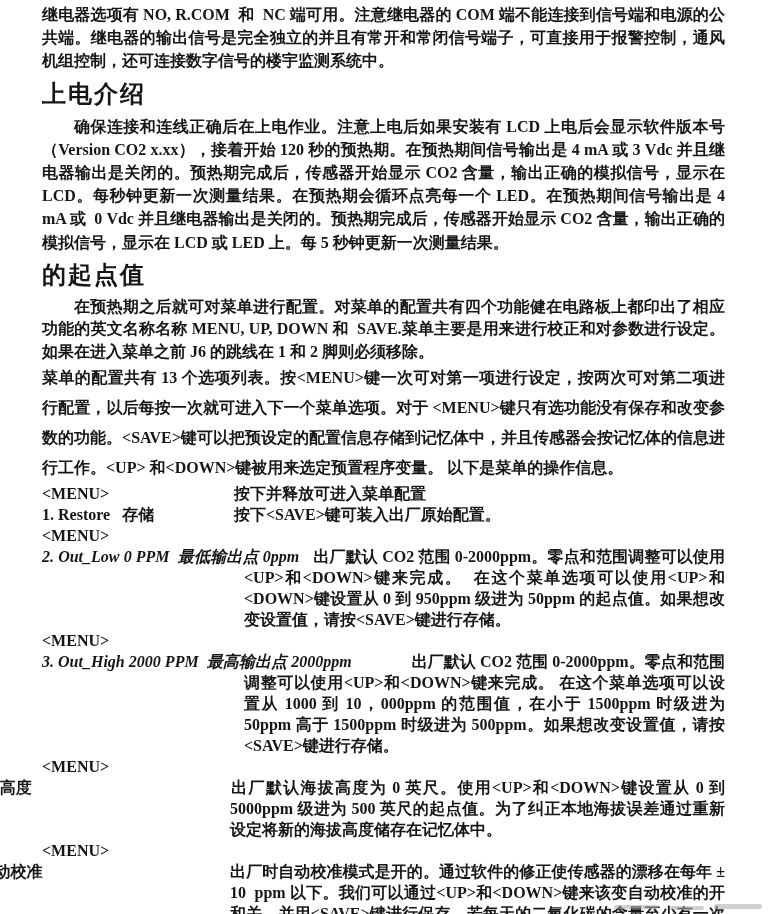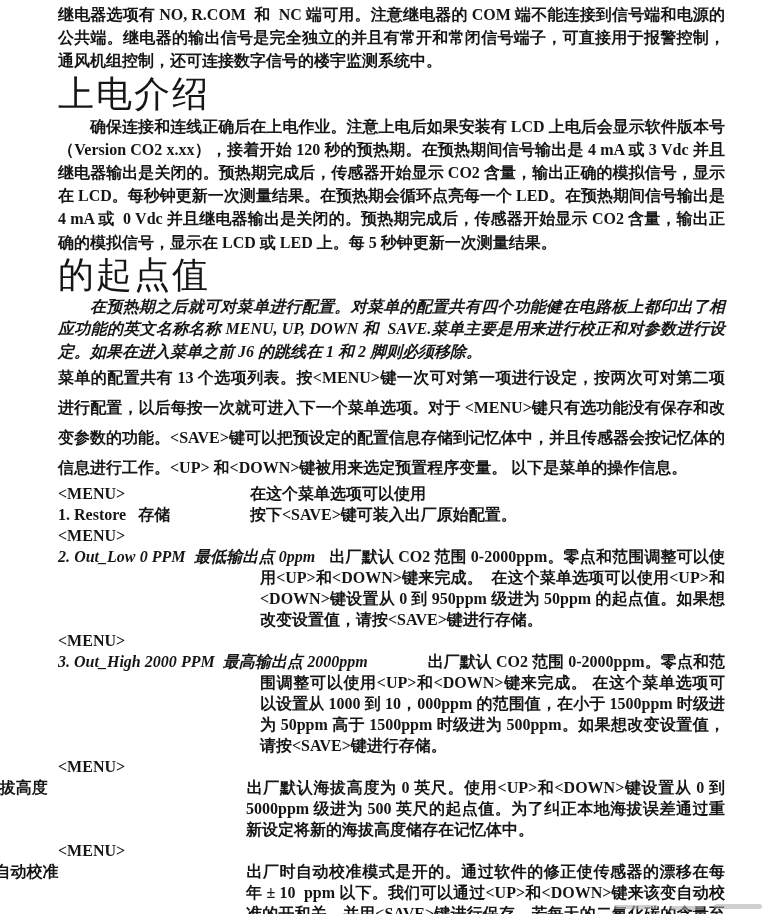--- a/index.html
+++ b/index.html
@@ -5,40 +5,40 @@
   html, body {
     margin: 0;
     padding: 0;
     background: #ffffff;
   }
   .page {
     position: relative;
     width: 780px;
     height: 914px;
     box-sizing: border-box;
-    padding: 3px 55px 0 58px;
+    padding: 3px 55px 0 42px;
     overflow: hidden;
     background: #ffffff;
     color: #161616;
     font-family: "Liberation Serif", "DejaVu Serif", serif;
     font-weight: bold;
     font-size: 16px;
   }
   .para {
     text-align: justify;
     white-space: pre-wrap;
   }
   .p-relay   { line-height: 23.2px; }
   .p-power   { line-height: 23.2px; text-indent: 2em; }
-  .p-mintro  { line-height: 22.4px; text-indent: 2em; font-style: italic; }
+  .p-mintro  { line-height: 22.4px; text-indent: 2em; }
   .p-moverv  { line-height: 30px; }
   .sec-heading {
-    font-size: 36px;
+    font-size: 24px;
     line-height: 38px;
-    font-weight: normal;
+    font-weight: bold;
     letter-spacing: 2px;
     margin: 2px 0 2px 0;
     font-family: "DejaVu Serif", "Liberation Serif", serif;
   }
   .menu-list {
     line-height: 21px;
   }
   .row { text-align: justify; }
   .row-tab .lbl {
     display: inline-block;
@@ -77,21 +77,21 @@
 
   <div class="sec-heading">的起点值</div>
 
   <div class="para p-mintro">在预热期之后就可对菜单进行配置。对菜单的配置共有四个功能健在电路板上都印出了相应功能的英文名称名称 MENU, UP, DOWN 和  SAVE.菜单主要是用来进行校正和对参数进行设定。如果在进入菜单之前 J6 的跳线在 1 和 2 脚则必须移除。</div>
 
   <div class="para p-moverv">菜单的配置共有 13 个选项列表。按&lt;MENU&gt;键一次可对第一项进行设定，按两次可对第二项进行配置，以后每按一次就可进入下一个菜单选项。对于 &lt;MENU&gt;键只有选功能没有保存和改变参数的功能。&lt;SAVE&gt;键可以把预设定的配置信息存储到记忆体中，并且传感器会按记忆体的信息进行工作。&lt;UP&gt; 和&lt;DOWN&gt;键被用来选定预置程序变量。 以下是菜单的操作信息。</div>
 
   <div class="menu-list">
 
     <div class="row row-tab">
-      <span class="lbl">&lt;MENU&gt;</span><span class="desc">在这个菜单选项可以使用</span>
+      <span class="lbl">&lt;MENU&gt;</span><span class="desc">按下并释放可进入菜单配置</span>
     </div>
 
     <div class="row row-tab">
       <span class="lbl">1. Restore   存储</span><span class="desc">按下&lt;SAVE&gt;键可装入出厂原始配置。</span>
     </div>
 
     <div class="row row-key">
       <span class="lbl-key">&lt;MENU&gt;</span>
     </div>
 

